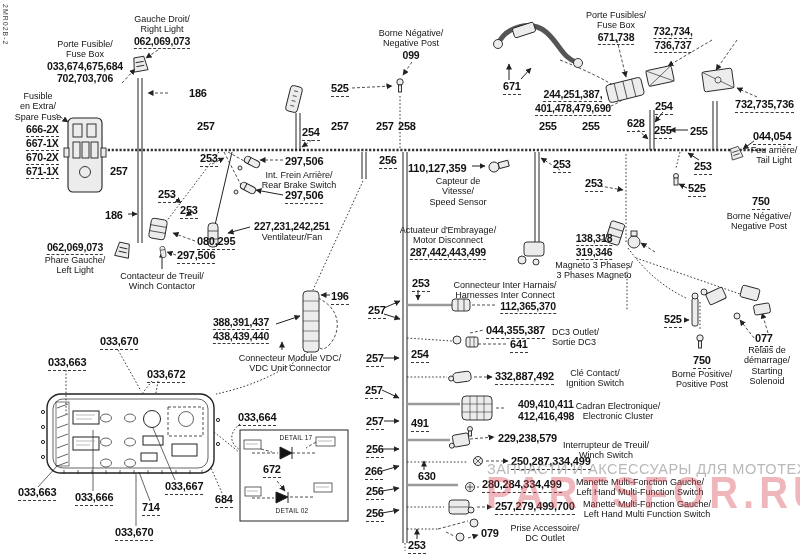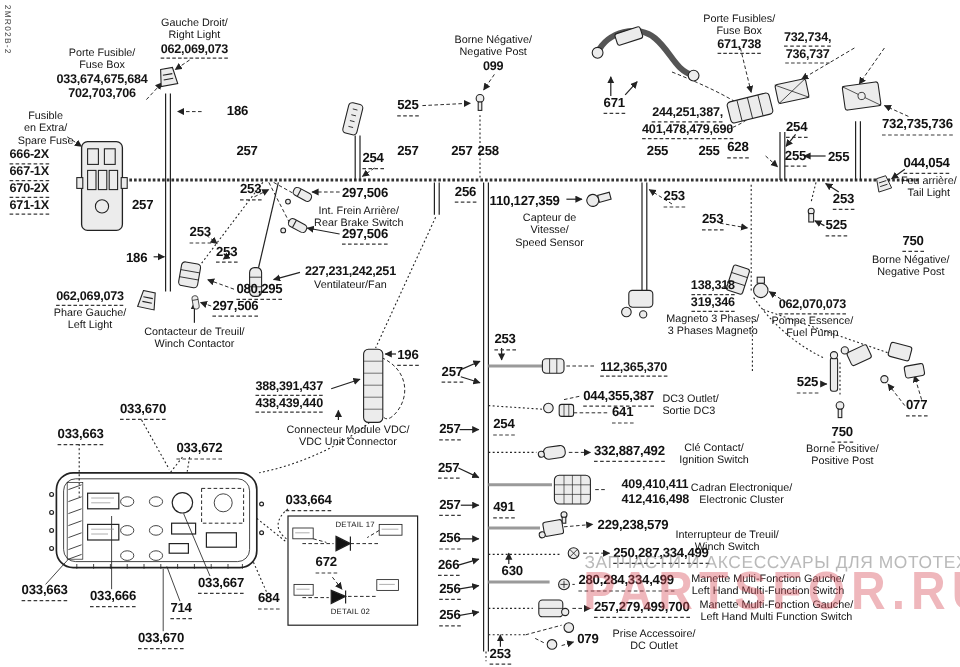--- a/index.html
+++ b/index.html
@@ -405,21 +405,21 @@
   <div class="num"><span class="u">736,737</span></div>
 </div>
 
 <b class="co u" style="left:735px;top:99px">732,735,736</b>
 
 <div class="lbl ctr" style="left:38px;top:91px">
   <div>Fusible</div>
   <div>en Extra/</div>
   <div>Spare Fuse</div>
 </div>
-<div class="lbl left" style="left:8px;top:123px">
+<div class="lbl left" style="left:26px;top:123px">
   <div class="num"><span class="u">666-2X</span></div>
   <div class="num"><span class="u">667-1X</span></div>
   <div class="num"><span class="u">670-2X</span></div>
   <div class="num"><span class="u">671-1X</span></div>
 </div>
 
 <b class="co u" style="left:503px;top:81px">671</b>
 <div class="lbl ctr" style="left:573px;top:88px">
   <div class="num"><span class="u">244,251,387,</span></div>
   <div class="num"><span class="u">401,478,479,690</span></div>
@@ -427,21 +427,21 @@
 
 <b class="co" style="left:189px;top:87px">186</b>
 <b class="co" style="left:197px;top:120px">257</b>
 <b class="co u" style="left:302px;top:127px">254</b>
 <b class="co u" style="left:331px;top:83px">525</b>
 <b class="co" style="left:331px;top:120px">257</b>
 <b class="co" style="left:376px;top:120px">257</b>
 <b class="co" style="left:398px;top:120px">258</b>
 <b class="co" style="left:539px;top:120px">255</b>
 <b class="co" style="left:582px;top:120px">255</b>
-<b class="co u" style="left:606px;top:118px">628</b>
+<b class="co u" style="left:627px;top:118px">628</b>
 <b class="co u" style="left:655px;top:101px">254</b>
 <b class="co u" style="left:654px;top:125px">255</b>
 <b class="co" style="left:690px;top:125px">255</b>
 
 <b class="co" style="left:110px;top:165px">257</b>
 <b class="co u" style="left:200px;top:153px">253</b>
 <b class="co u" style="left:158px;top:189px">253</b>
 <b class="co u" style="left:180px;top:205px">253</b>
 <b class="co" style="left:105px;top:209px">186</b>
 <b class="co u" style="left:379px;top:155px">256</b>
@@ -476,33 +476,33 @@
   <div>Winch Contactor</div>
 </div>
 
 <b class="co" style="left:408px;top:162px">110,127,359</b>
 <div class="lbl ctr" style="left:458px;top:176px">
   <div>Capteur de</div>
   <div>Vitesse/</div>
   <div>Speed Sensor</div>
 </div>
 
+<div class="lbl ctr" style="left:448px;top:225px">
+  <div>Actuateur d'Embrayage/</div>
+  <div>Motor Disconnect</div>
+  <div class="num"><span class="u">287,442,443,499</span></div>
+</div>
 
 <div class="lbl ctr" style="left:594px;top:232px">
   <div class="num"><span class="u">138,318</span></div>
   <div class="num"><span class="u">319,346</span></div>
   <div>Magneto 3 Phases/</div>
   <div>3 Phases Magneto</div>
 </div>
 
-<div class="lbl ctr" style="left:677px;top:248px">
-  <div class="num"><span class="u">062,070,073</span></div>
-  <div>Pompe Essence/</div>
-  <div>Fuel Pump</div>
-</div>
 
 <b class="co u" style="left:753px;top:131px">044,054</b>
 <div class="lbl ctr" style="left:774px;top:145px">
   <div>Feu arrière/</div>
   <div>Tail Light</div>
 </div>
 <b class="co u" style="left:752px;top:196px">750</b>
 <div class="lbl ctr" style="left:759px;top:211px">
   <div>Borne Négative/</div>
   <div>Negative Post</div>
@@ -525,20 +525,24 @@
 <b class="co u" style="left:365px;top:385px">257</b>
 <b class="co u" style="left:366px;top:416px">257</b>
 <b class="co u" style="left:411px;top:418px">491</b>
 <b class="co u" style="left:366px;top:444px">256</b>
 <b class="co u" style="left:365px;top:466px">266</b>
 <b class="co" style="left:418px;top:470px">630</b>
 <b class="co u" style="left:366px;top:486px">256</b>
 <b class="co u" style="left:366px;top:508px">256</b>
 <b class="co u" style="left:408px;top:540px">253</b>
 
+<div class="lbl ctr" style="left:505px;top:280px">
+  <div>Connecteur Inter Harnais/</div>
+  <div>Harnesses Inter Connect</div>
+</div>
 <div class="lbl ctr" style="left:528px;top:300px">
   <div class="num"><span class="u">112,365,370</span></div>
 </div>
 
 <b class="co u" style="left:486px;top:325px">044,355,387</b>
 <b class="co u" style="left:510px;top:339px">641</b>
 <div class="lbl left" style="left:552px;top:327px">
   <div>DC3 Outlet/</div>
   <div>Sortie DC3</div>
 </div>
@@ -579,20 +583,26 @@
 </div>
 
 <b class="co" style="left:481px;top:527px">079</b>
 <div class="lbl ctr" style="left:545px;top:523px">
   <div>Prise Accessoire/</div>
   <div>DC Outlet</div>
 </div>
 
 <b class="co u" style="left:664px;top:314px">525</b>
 <b class="co u" style="left:755px;top:333px">077</b>
+<div class="lbl ctr" style="left:767px;top:345px">
+  <div>Relais de</div>
+  <div>démarrage/</div>
+  <div>Starting</div>
+  <div>Solenoid</div>
+</div>
 <b class="co u" style="left:693px;top:355px">750</b>
 <div class="lbl ctr" style="left:702px;top:369px">
   <div>Borne Positive/</div>
   <div>Positive Post</div>
 </div>
 
 <b class="co u" style="left:100px;top:336px">033,670</b>
 <b class="co u" style="left:48px;top:357px">033,663</b>
 <b class="co u" style="left:147px;top:369px">033,672</b>
 <b class="co u" style="left:238px;top:412px">033,664</b>

